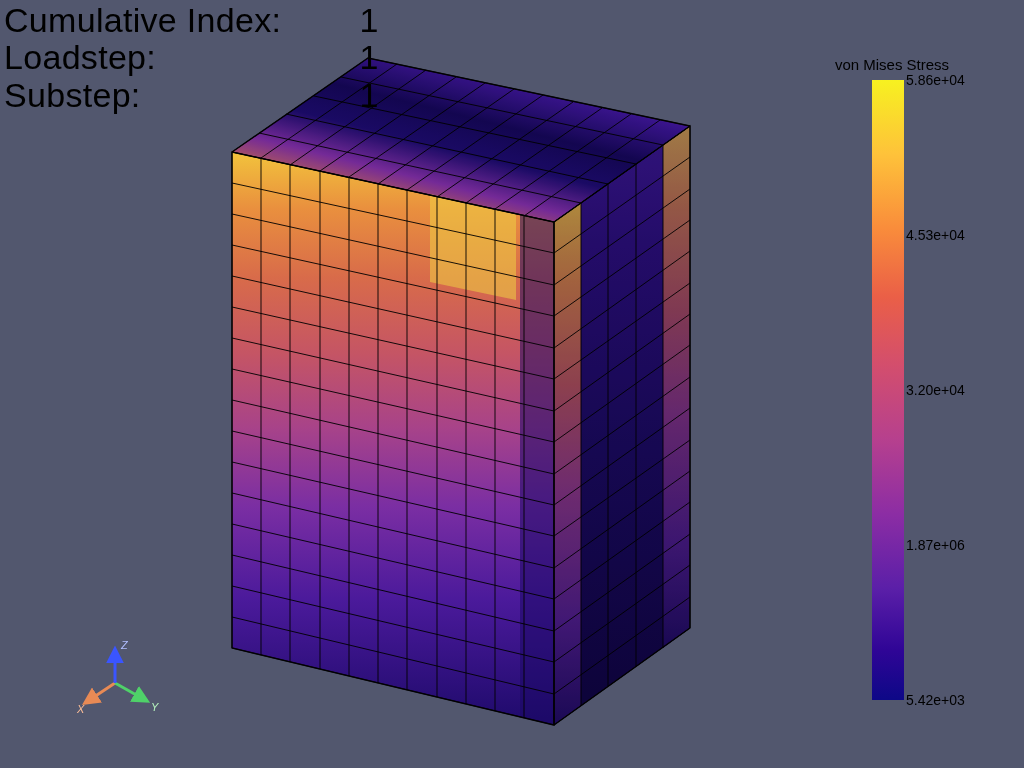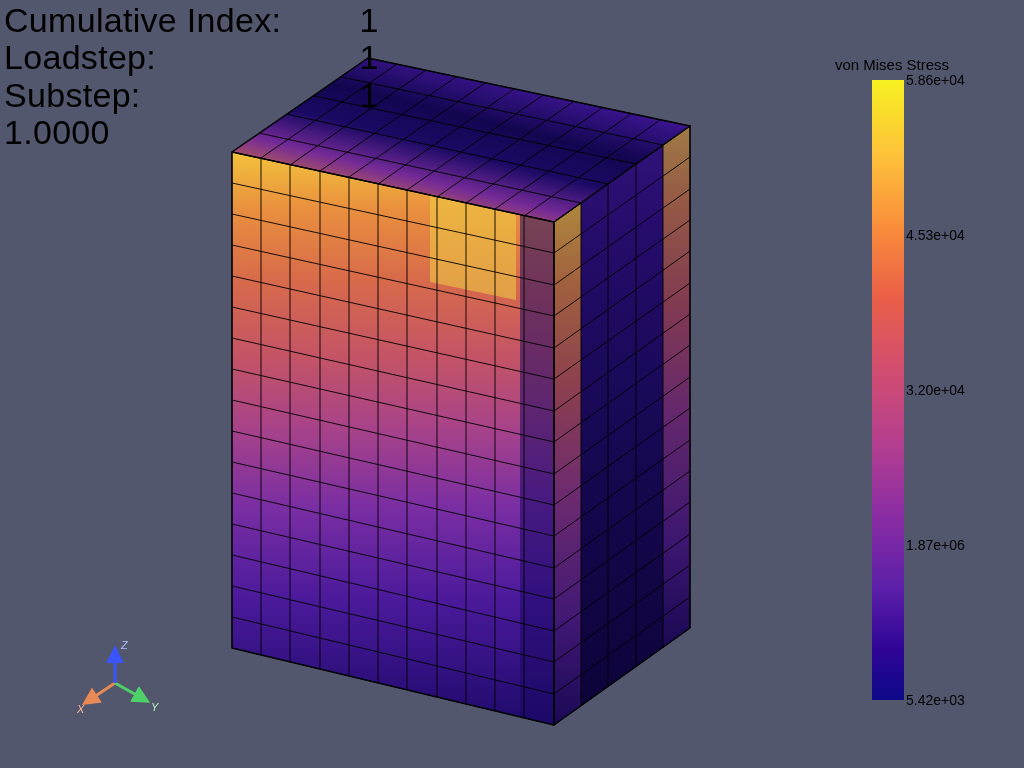--- a/index.html
+++ b/index.html
@@ -252,21 +252,20 @@
     </div>
     <div class="row">
       <span class="label">Loadstep:</span>
       <span class="value center">1</span>
     </div>
     <div class="row">
       <span class="label">Substep:</span>
       <span class="value center">1</span>
     </div>
     <div class="row">
-      <span class="value">1.0000</span>
     </div>
   </div>
 
   <div id="legend">
     <div class="title">von Mises Stress</div>
     <div class="bar"></div>
     <div class="ticks">
       <span class="tick" style="top:0%">5.86e+04</span>
       <span class="tick" style="top:25%">4.53e+04</span>
       <span class="tick" style="top:50%">3.20e+04</span>

